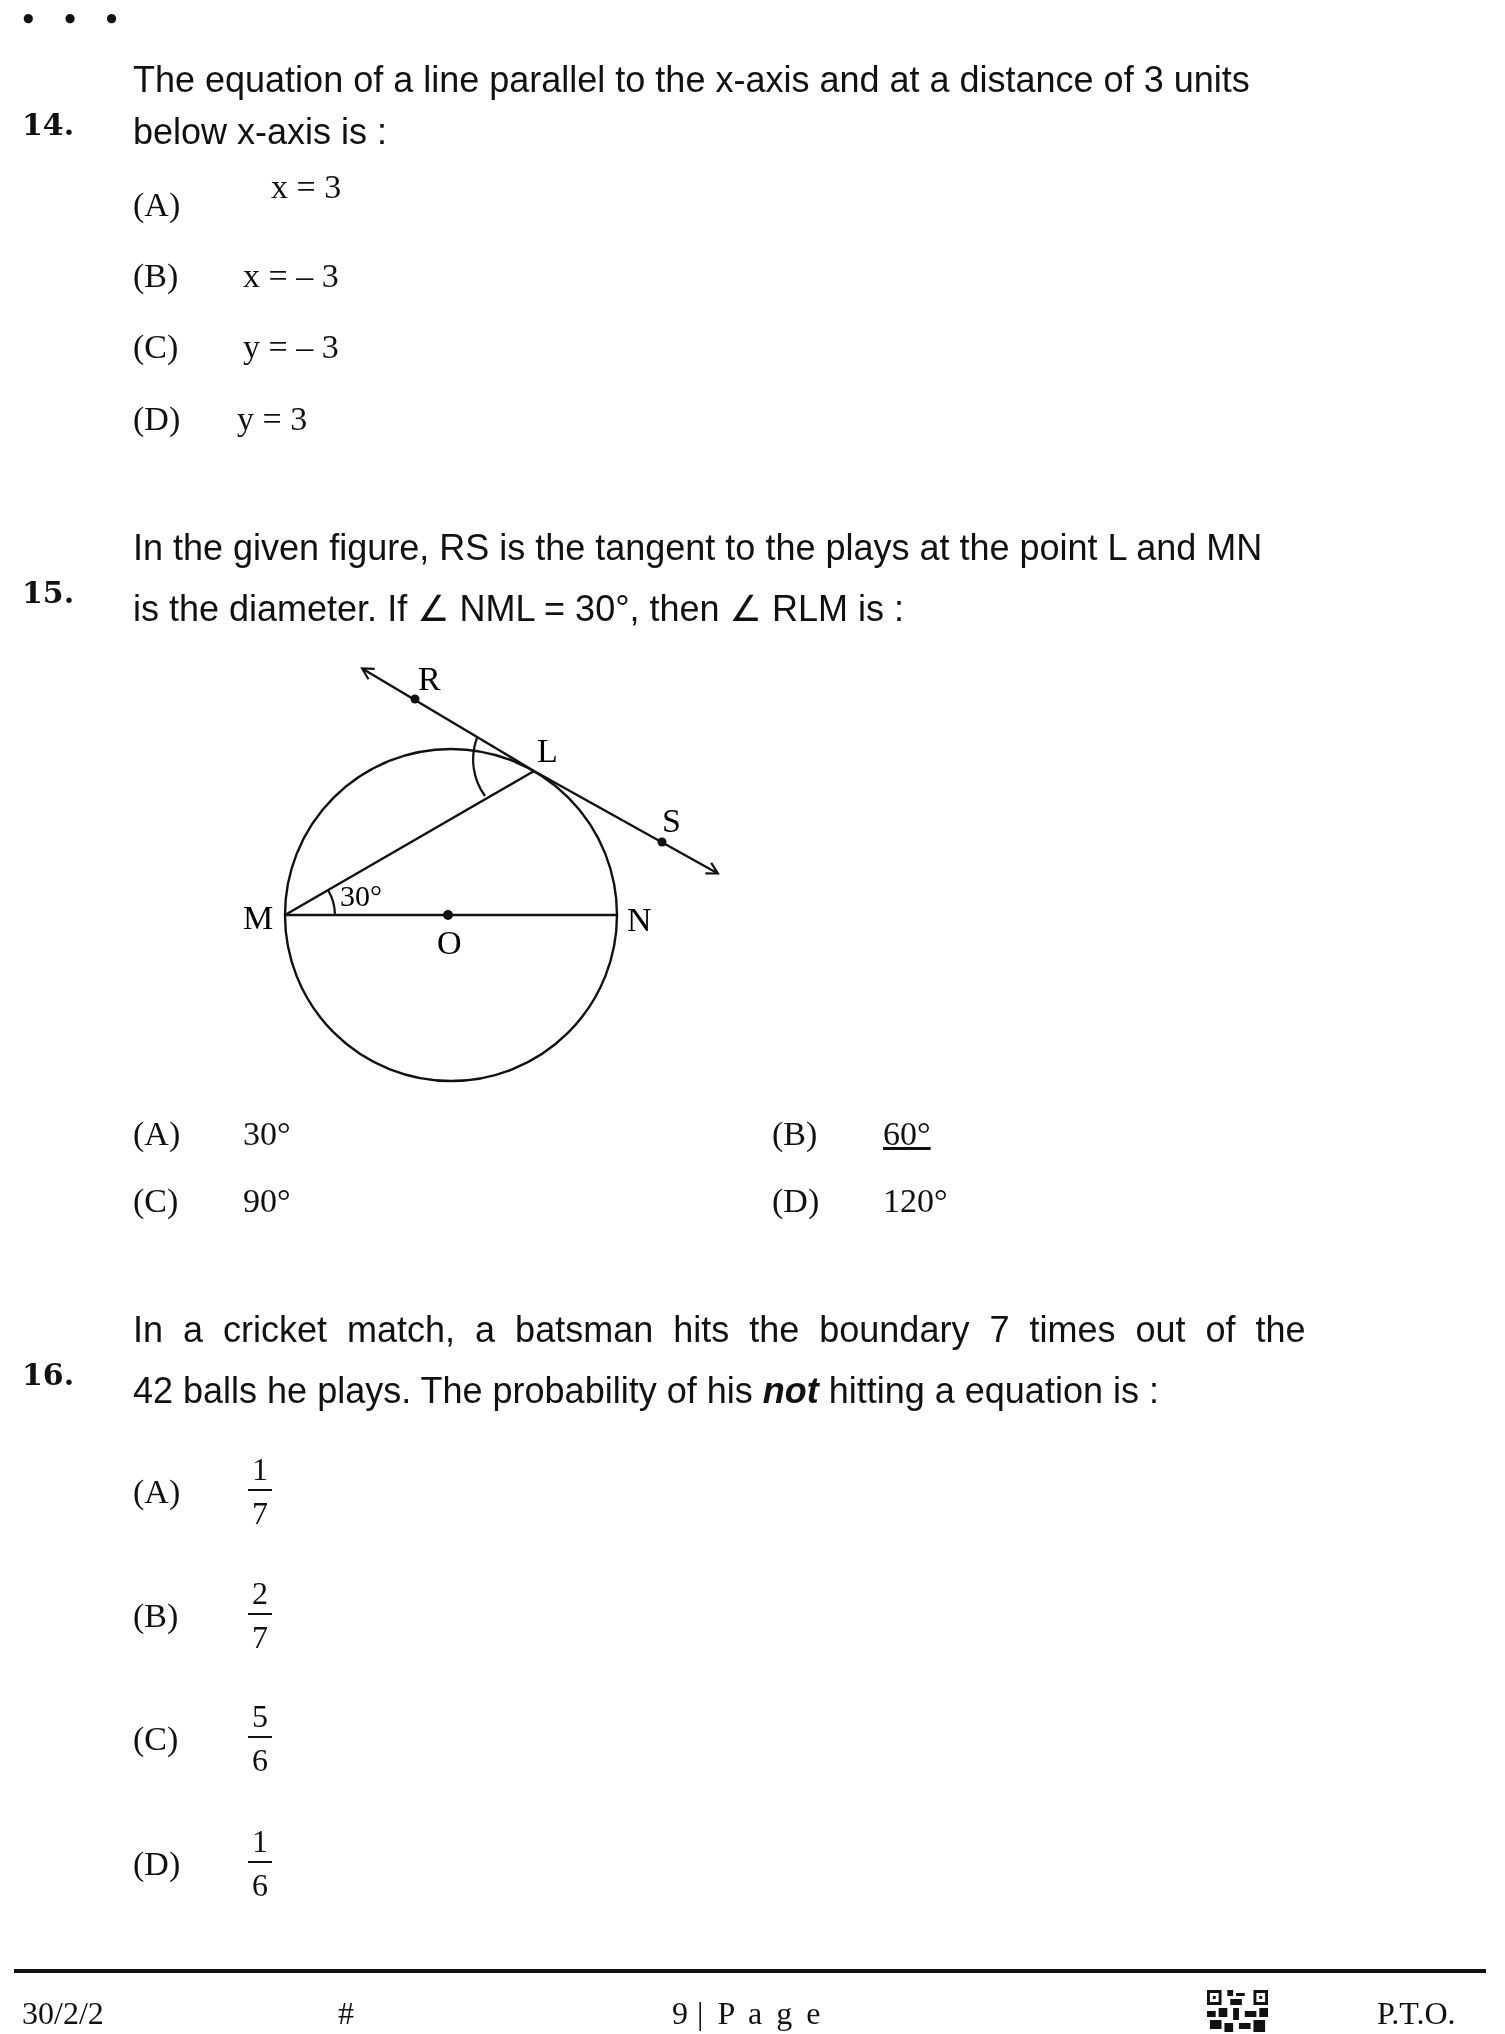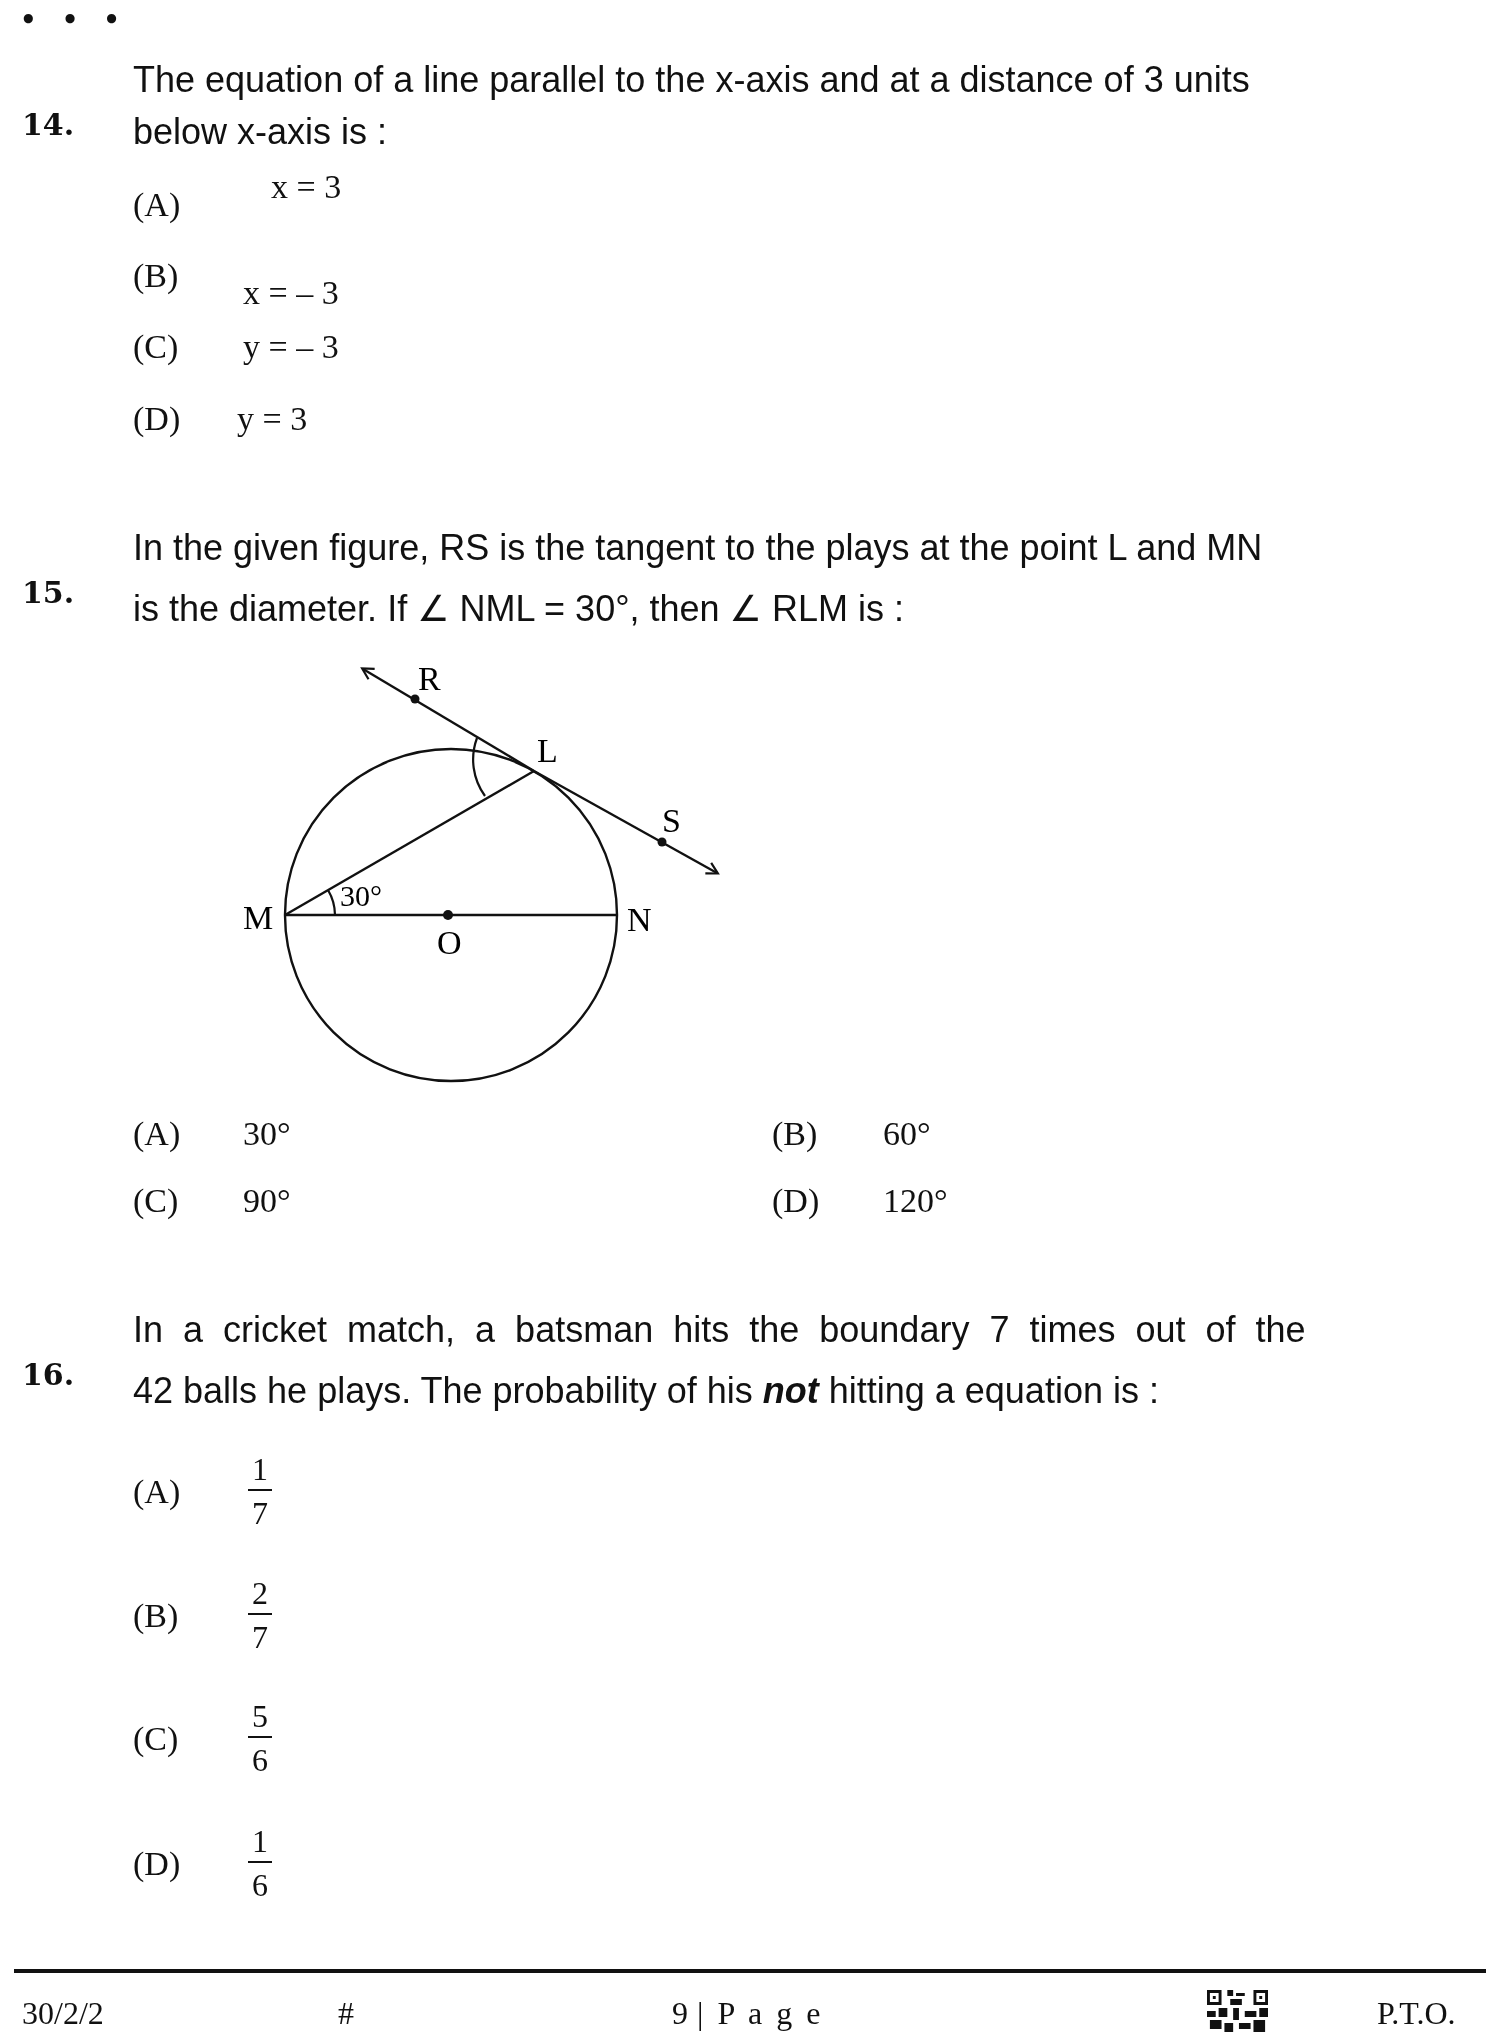--- a/index.html
+++ b/index.html
@@ -34,21 +34,21 @@
   <div class="abs qnum" style="left:22px; top:63px;">14.</div>
   <div class="abs txt justified" style="left:133px; top:62px; width:1260px;">
     <span>The equation of a line parallel to the x-axis and at a distance of 3 units</span>
   </div>
   <div class="abs txt" style="left:133px; top:114px;">below x-axis is :</div>
 
   <div class="abs opt-label" style="left:133px; top:186px;">(A)</div>
   <div class="abs opt-val" style="left:243px; top:168px;margin-left:28px;">x = 3</div>
 
   <div class="abs opt-label" style="left:133px; top:257px;">(B)</div>
-  <div class="abs opt-val" style="left:243px; top:274px;">x = – 3</div>
+  <div class="abs opt-val" style="left:243px; top:257px;">x = – 3</div>
 
   <div class="abs opt-label" style="left:133px; top:328px;">(C)</div>
   <div class="abs opt-val" style="left:243px; top:328px;">y = – 3</div>
 
   <div class="abs opt-label" style="left:133px; top:400px;">(D)</div>
   <div class="abs opt-val" style="left:237px; top:400px;">y = 3</div>
 </div>
 
 <div>
   <div class="abs qnum" style="left:22px; top:531px;">15.</div>
@@ -85,21 +85,21 @@
     <text x="243" y="929" font-size="34">M</text>
     <text x="627" y="931" font-size="34">N</text>
     <text x="437" y="954" font-size="34">O</text>
     <text x="340" y="906" font-size="30">30°</text>
   </svg>
 
   <div class="abs opt-label" style="left:133px; top:1115px;">(A)</div>
   <div class="abs opt-val" style="left:243px; top:1115px;">30°</div>
 
   <div class="abs opt-label" style="left:772px; top:1115px;">(B)</div>
-  <div class="abs opt-val" style="left:883px; top:1115px;">60°</div>
+  <div class="abs opt-val" style="left:883px; top:1115px;text-decoration:underline;">60°</div>
 
   <div class="abs opt-label" style="left:133px; top:1182px;">(C)</div>
   <div class="abs opt-val" style="left:243px; top:1182px;">90°</div>
 
   <div class="abs opt-label" style="left:772px; top:1182px;">(D)</div>
   <div class="abs opt-val" style="left:883px; top:1182px;">120°</div>
 </div>
 
 <div>
   <div class="abs qnum" style="left:22px; top:1313px;">16.</div>

